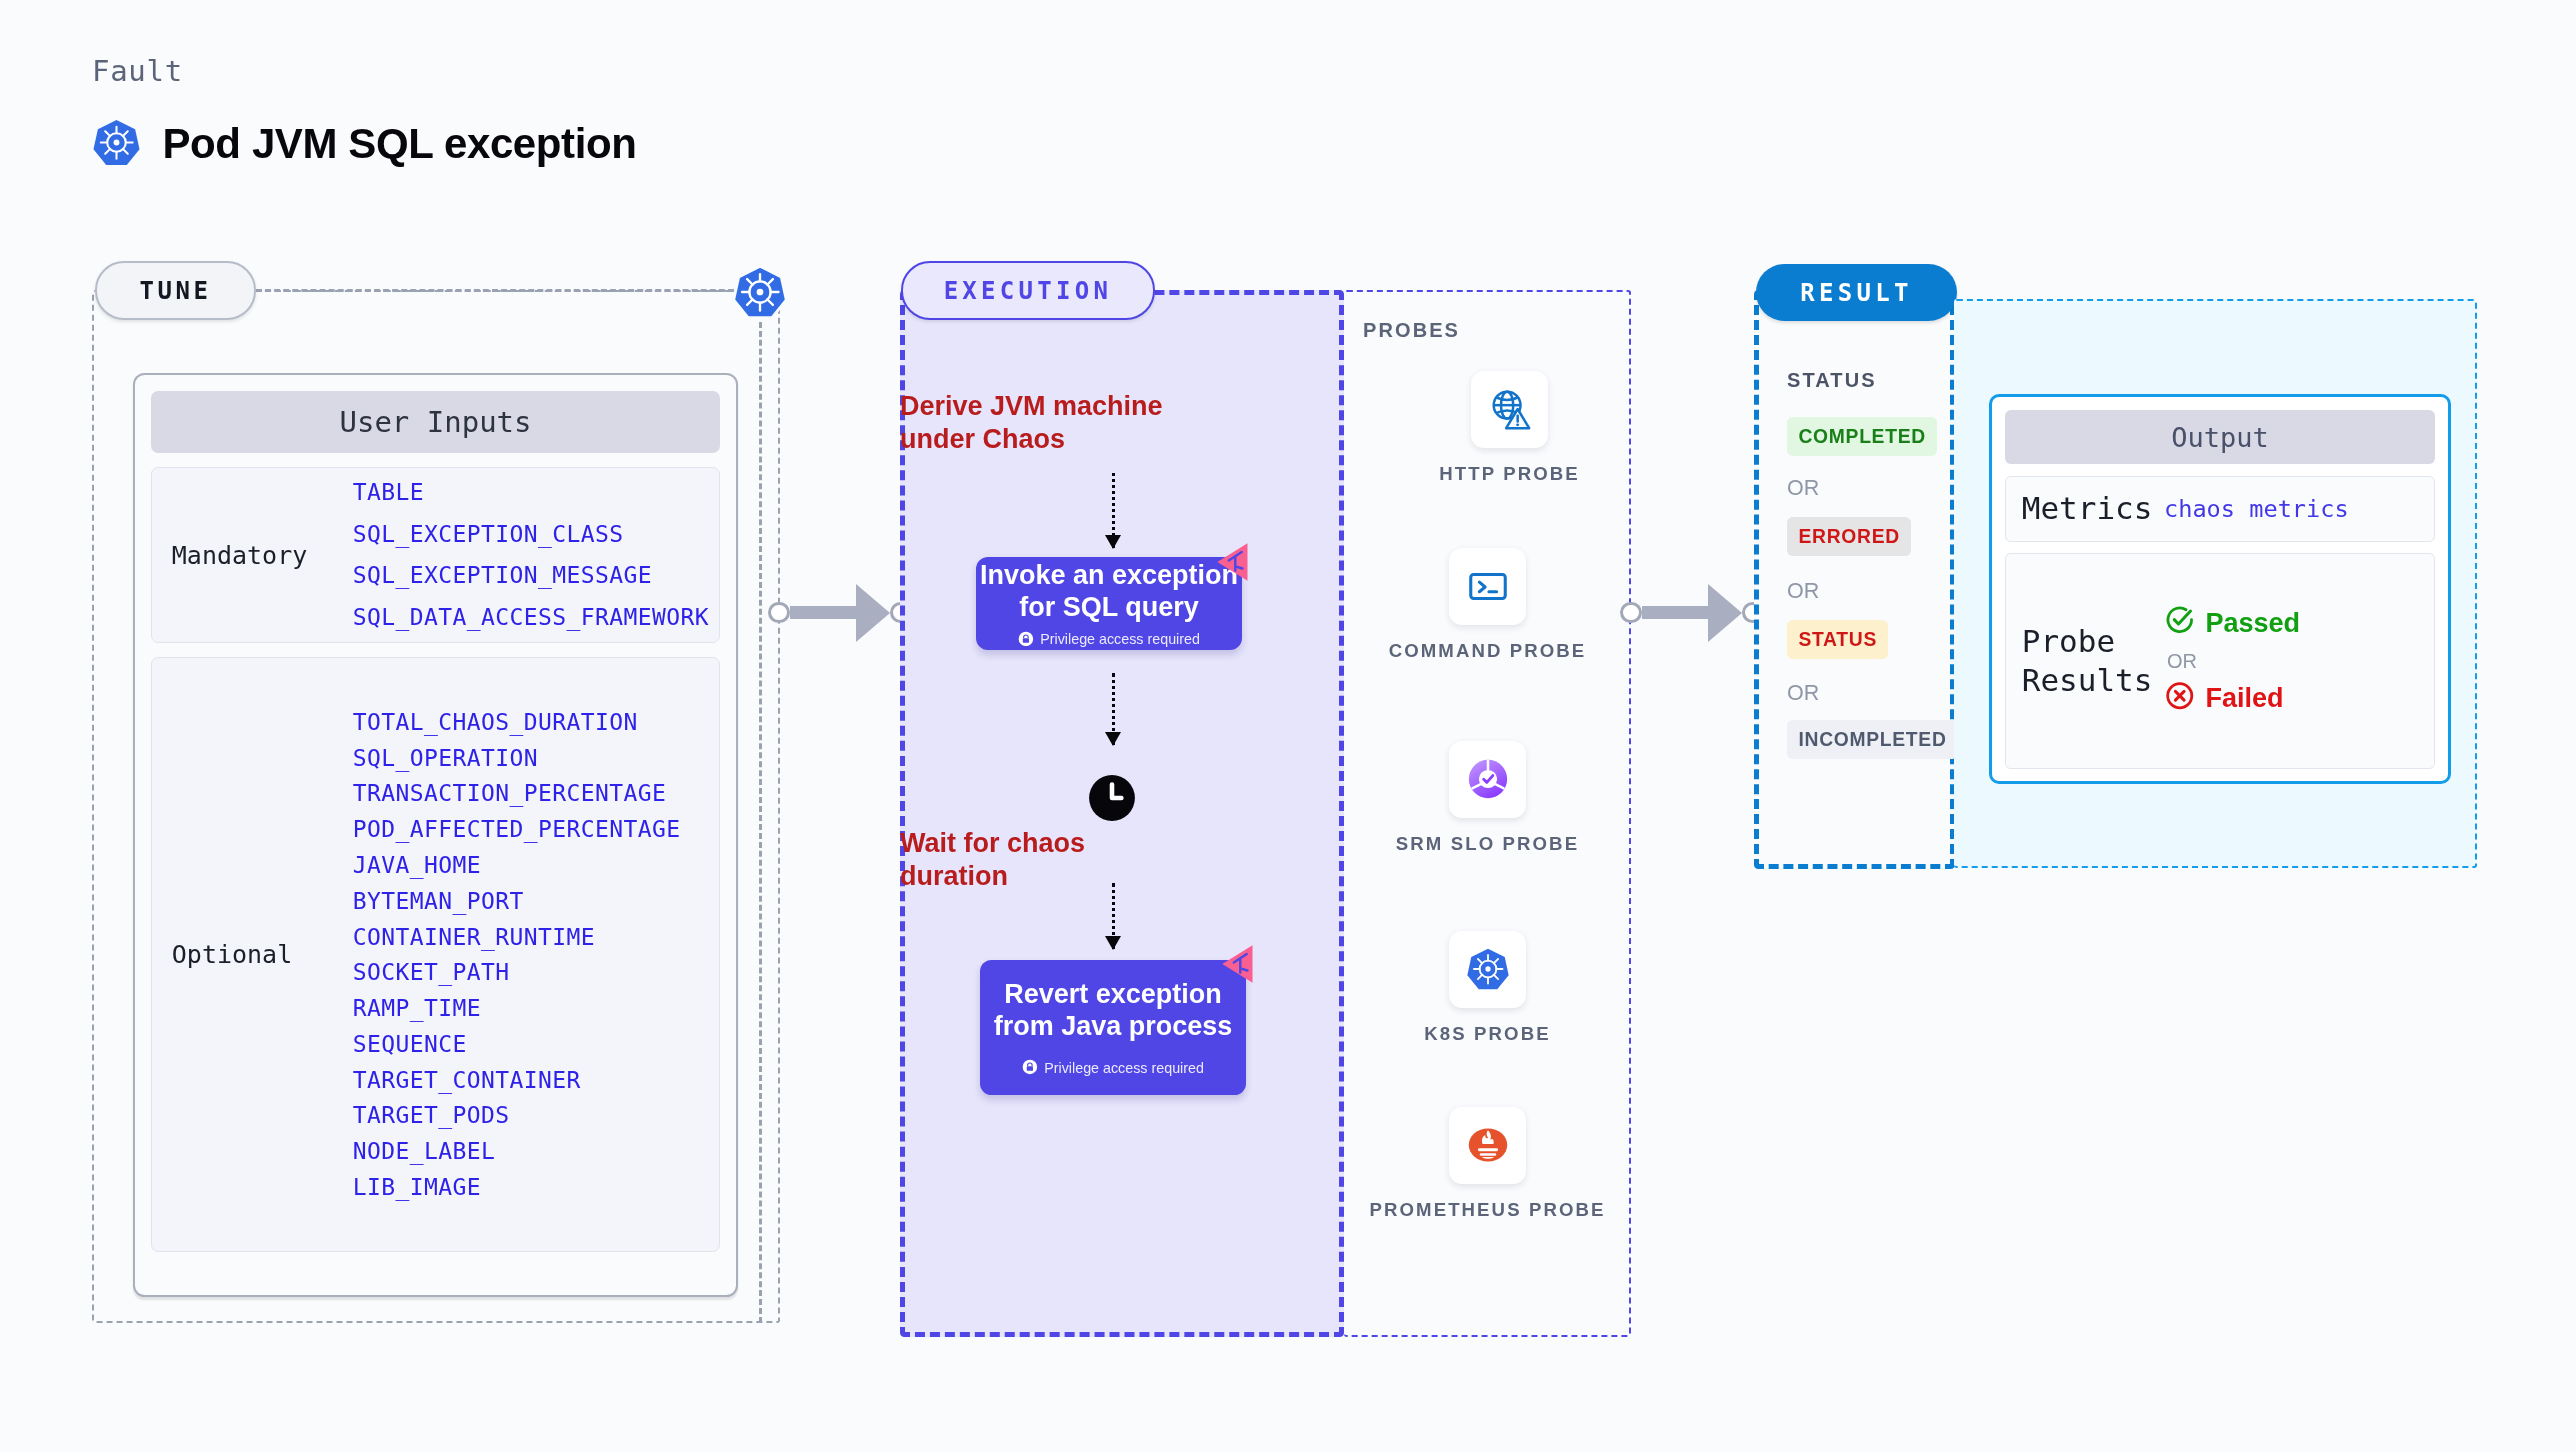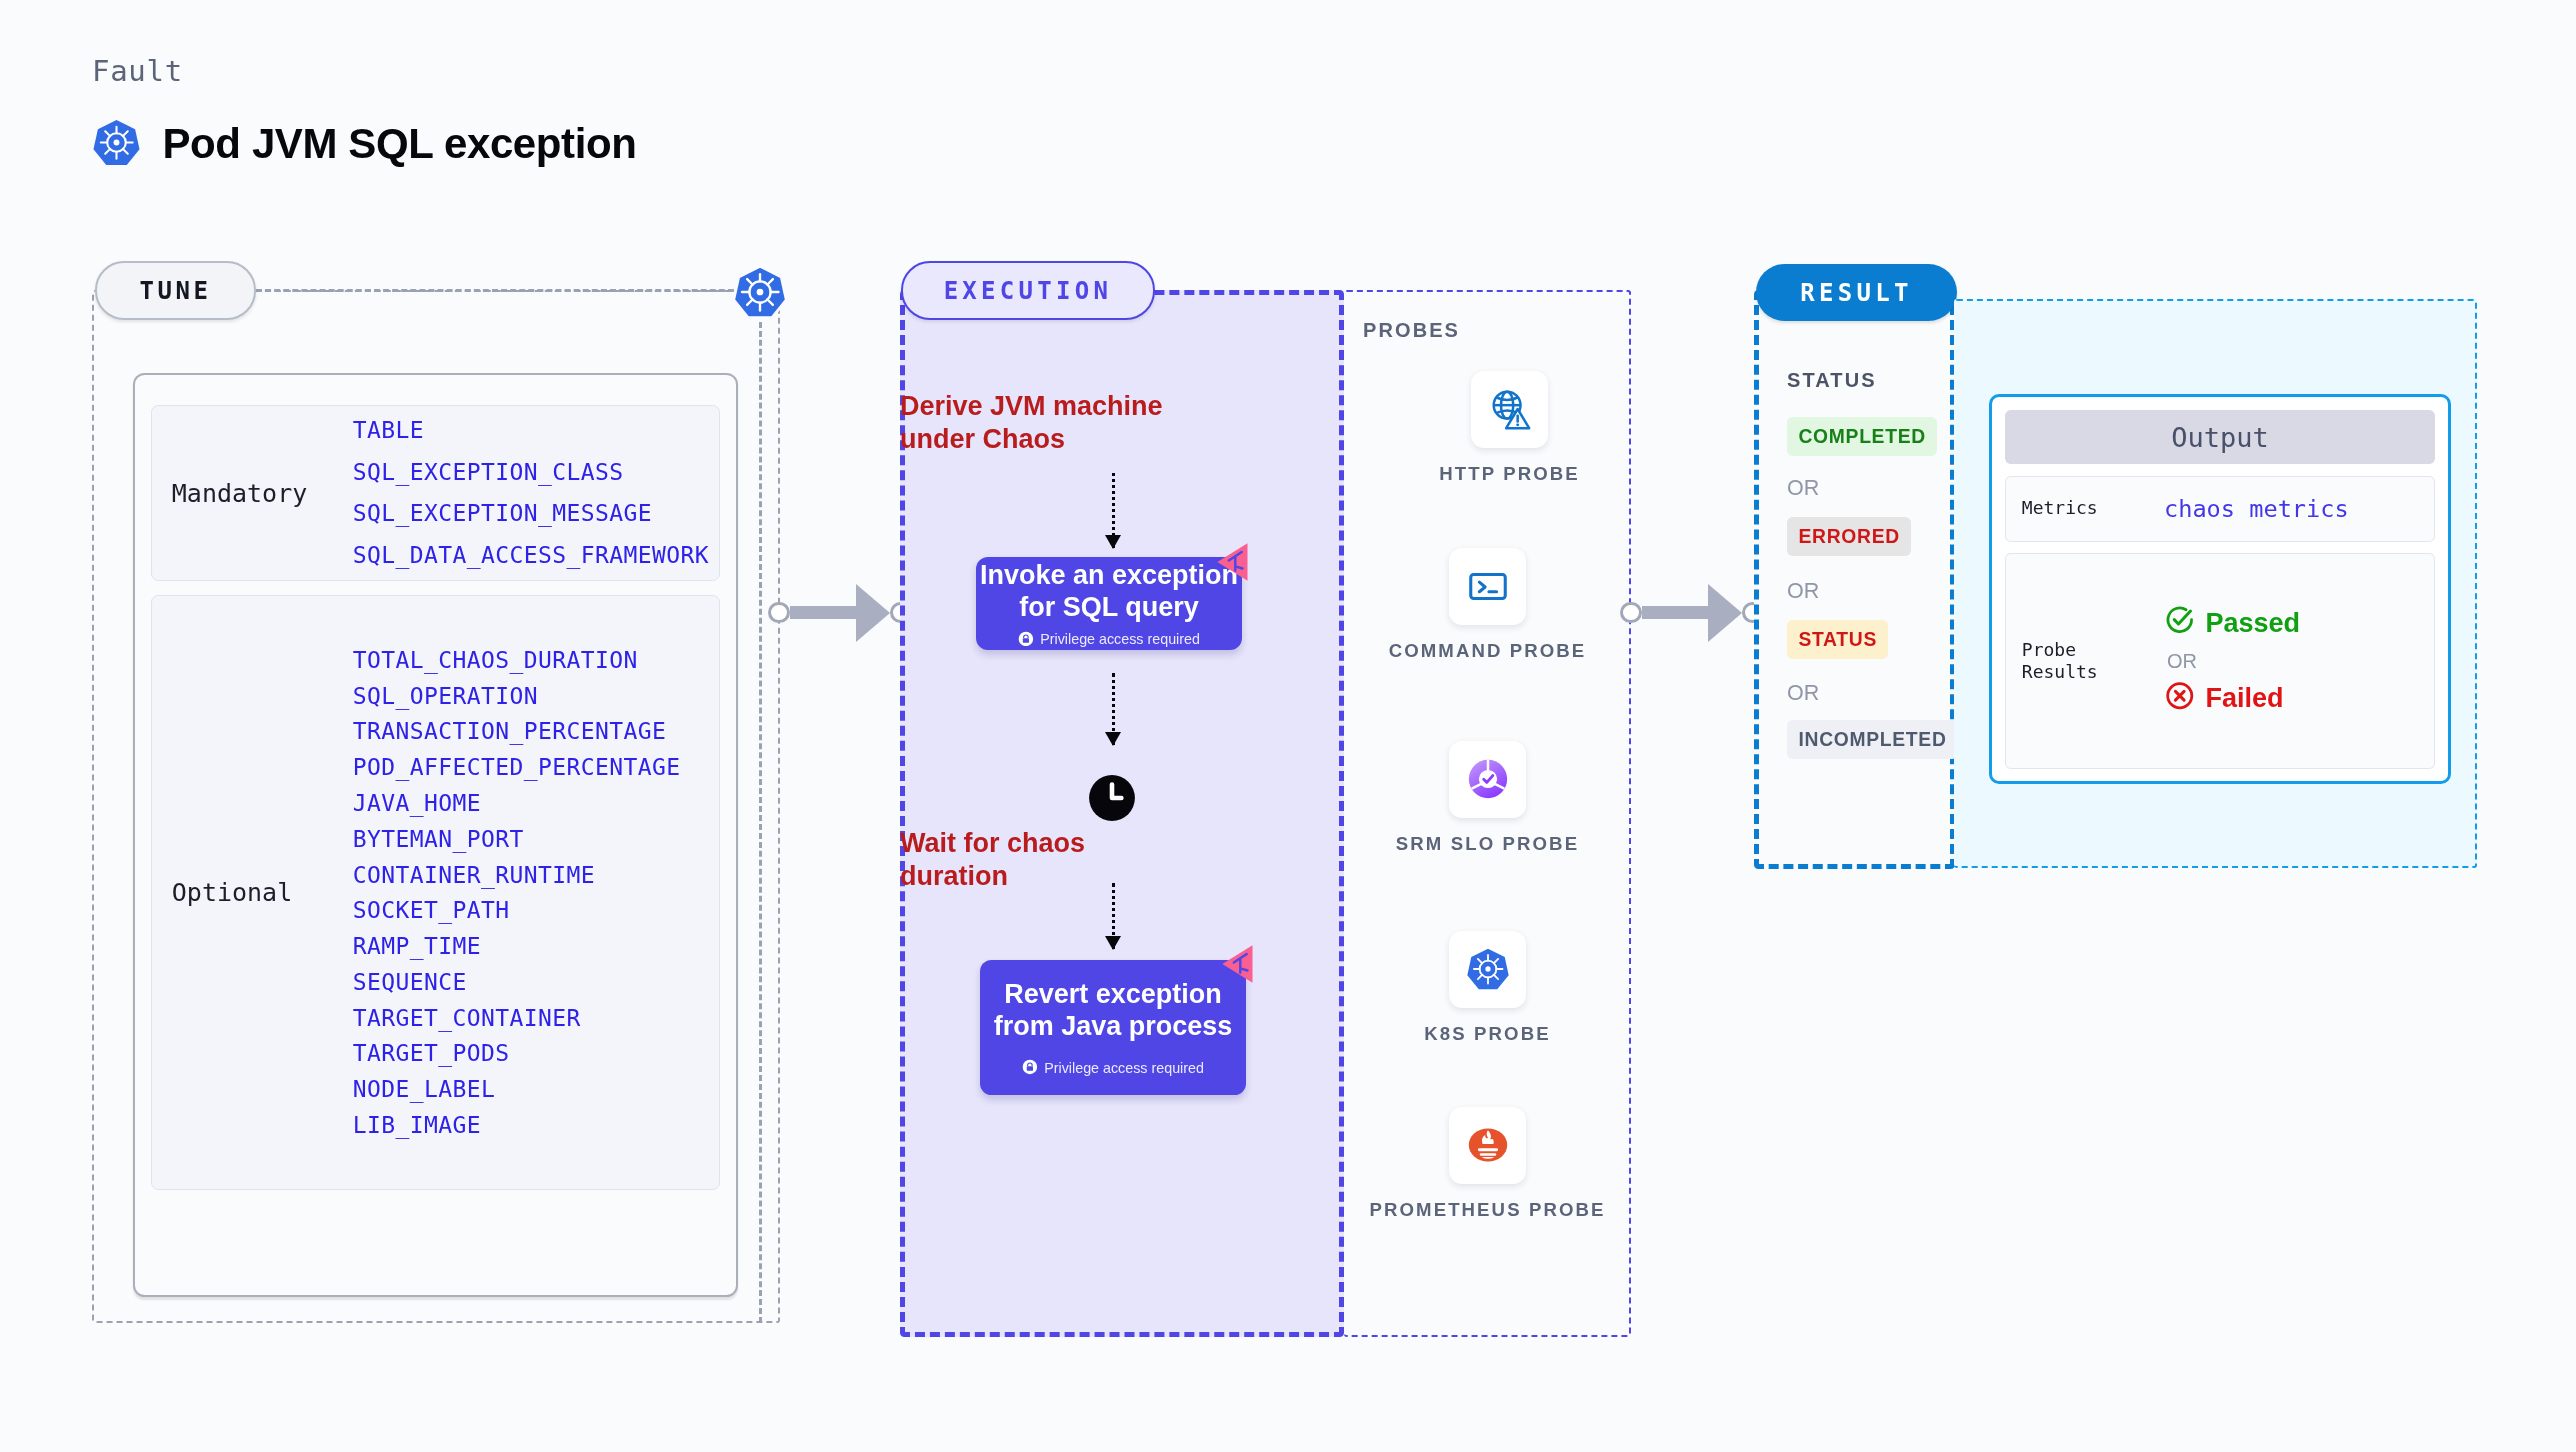--- a/index.html
+++ b/index.html
@@ -188,21 +188,21 @@
   }
   .out-row{
     margin-top:11.5px;background:#fafbfd;border:1.4px solid #e1e5ee;border-radius:5.7px;
     display:flex;align-items:center;box-sizing:border-box;
   }
   #out-row-metrics{height:66px;}
   #out-row-probe{height:216px;}
   .out-key{
     width:158px;flex:0 0 158px;padding-left:15.8px;box-sizing:border-box;
     font-family:"DejaVu Sans Mono","Liberation Mono",monospace;
-    font-size:18px;color:#1b1f2a;line-height:1.25;
+    font-size:31px;color:#1b1f2a;line-height:1.25;
   }
   .out-val-metrics{
     font-family:"DejaVu Sans Mono","Liberation Mono",monospace;
     font-size:23.6px;color:#4338e8;
   }
   .out-val-probe{display:flex;flex-direction:column;gap:7.2px;}
   .probe-res{display:flex;align-items:center;gap:10px;font-weight:bold;font-size:27px;}
   .probe-or{font-size:20px;color:#8f96a6;padding-left:2.9px;}
   .pass{color:#11a011;}
   .fail{color:#e01414;}
@@ -257,20 +257,21 @@
       <line x1="27" y1="27" x2="37" y2="37"></line>
         <line x1="63" y1="63" x2="73" y2="73"></line>
       <line x1="73" y1="27" x2="63" y2="37"></line>
         <line x1="37" y1="63" x2="27" y2="73"></line>
     </g>
     <circle cx="50" cy="50" r="6" fill="#fff"></circle>
   </svg>
 </div>
 
 <div id="ui-card">
+  <div id="ui-head">User Inputs</div>
 
   <div class="param-box" id="mandatory-box">
     <div class="param-label">Mandatory</div>
     <div class="param-list">
       <div class="param-item">TABLE</div>
       <div class="param-item">SQL_EXCEPTION_CLASS</div>
       <div class="param-item">SQL_EXCEPTION_MESSAGE</div>
       <div class="param-item">SQL_DATA_ACCESS_FRAMEWORK</div>
     </div>
   </div>

